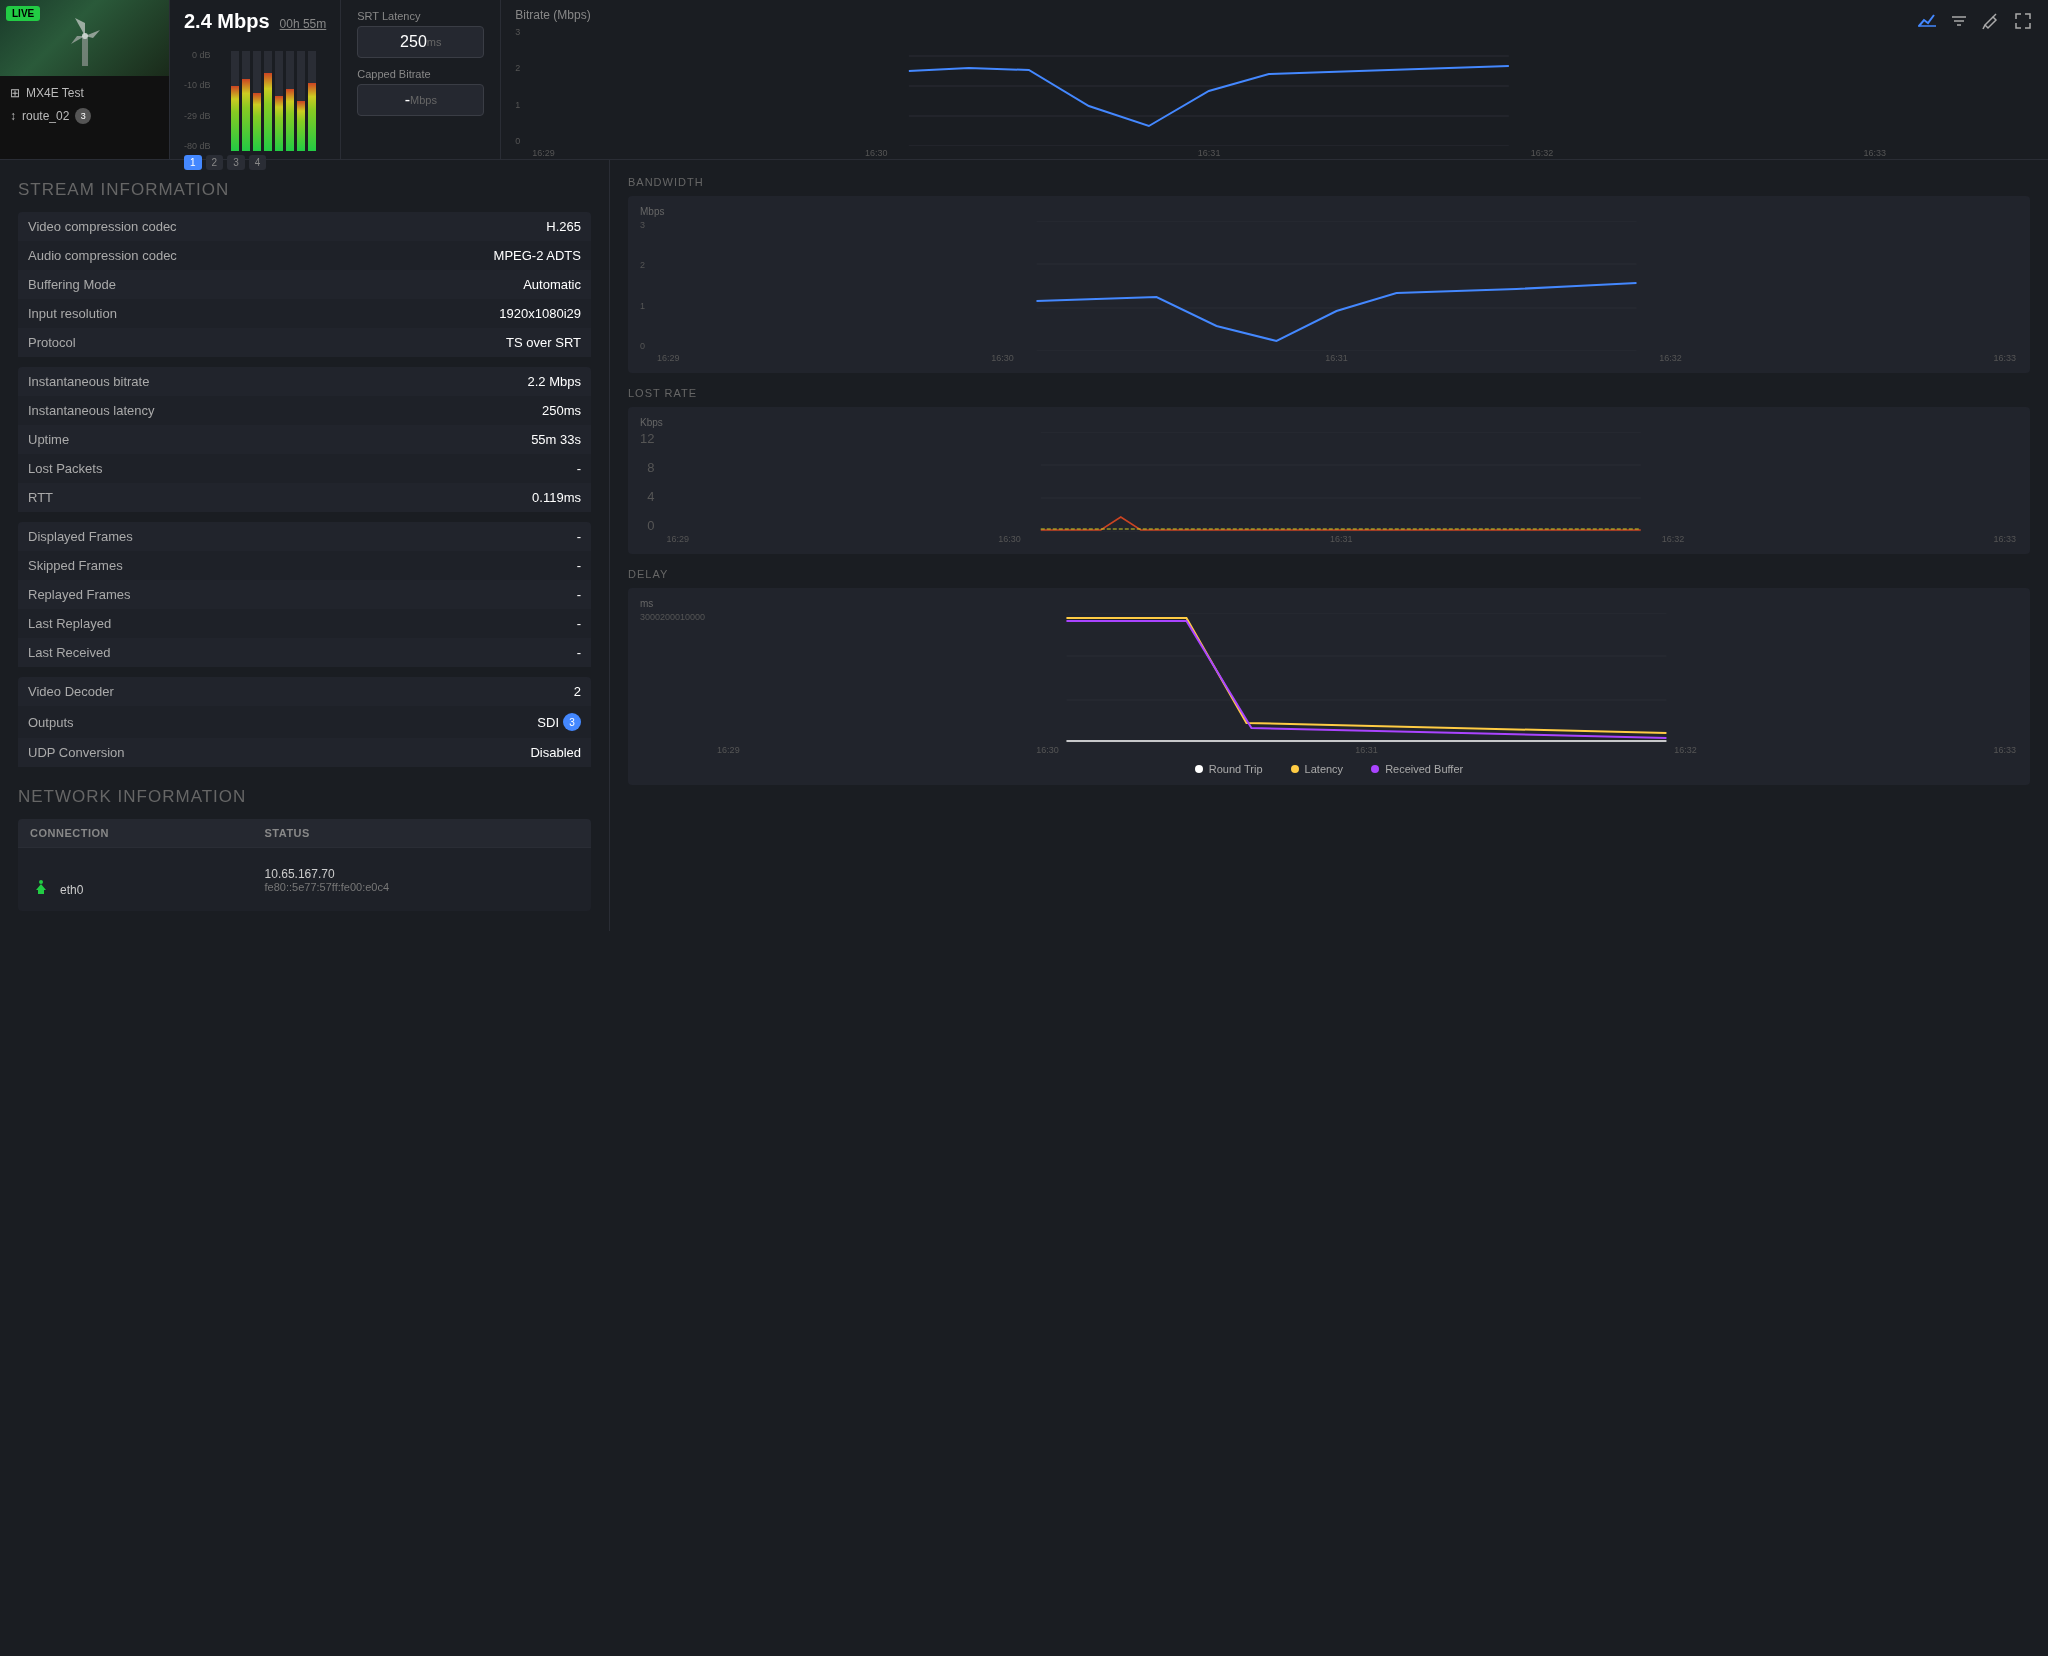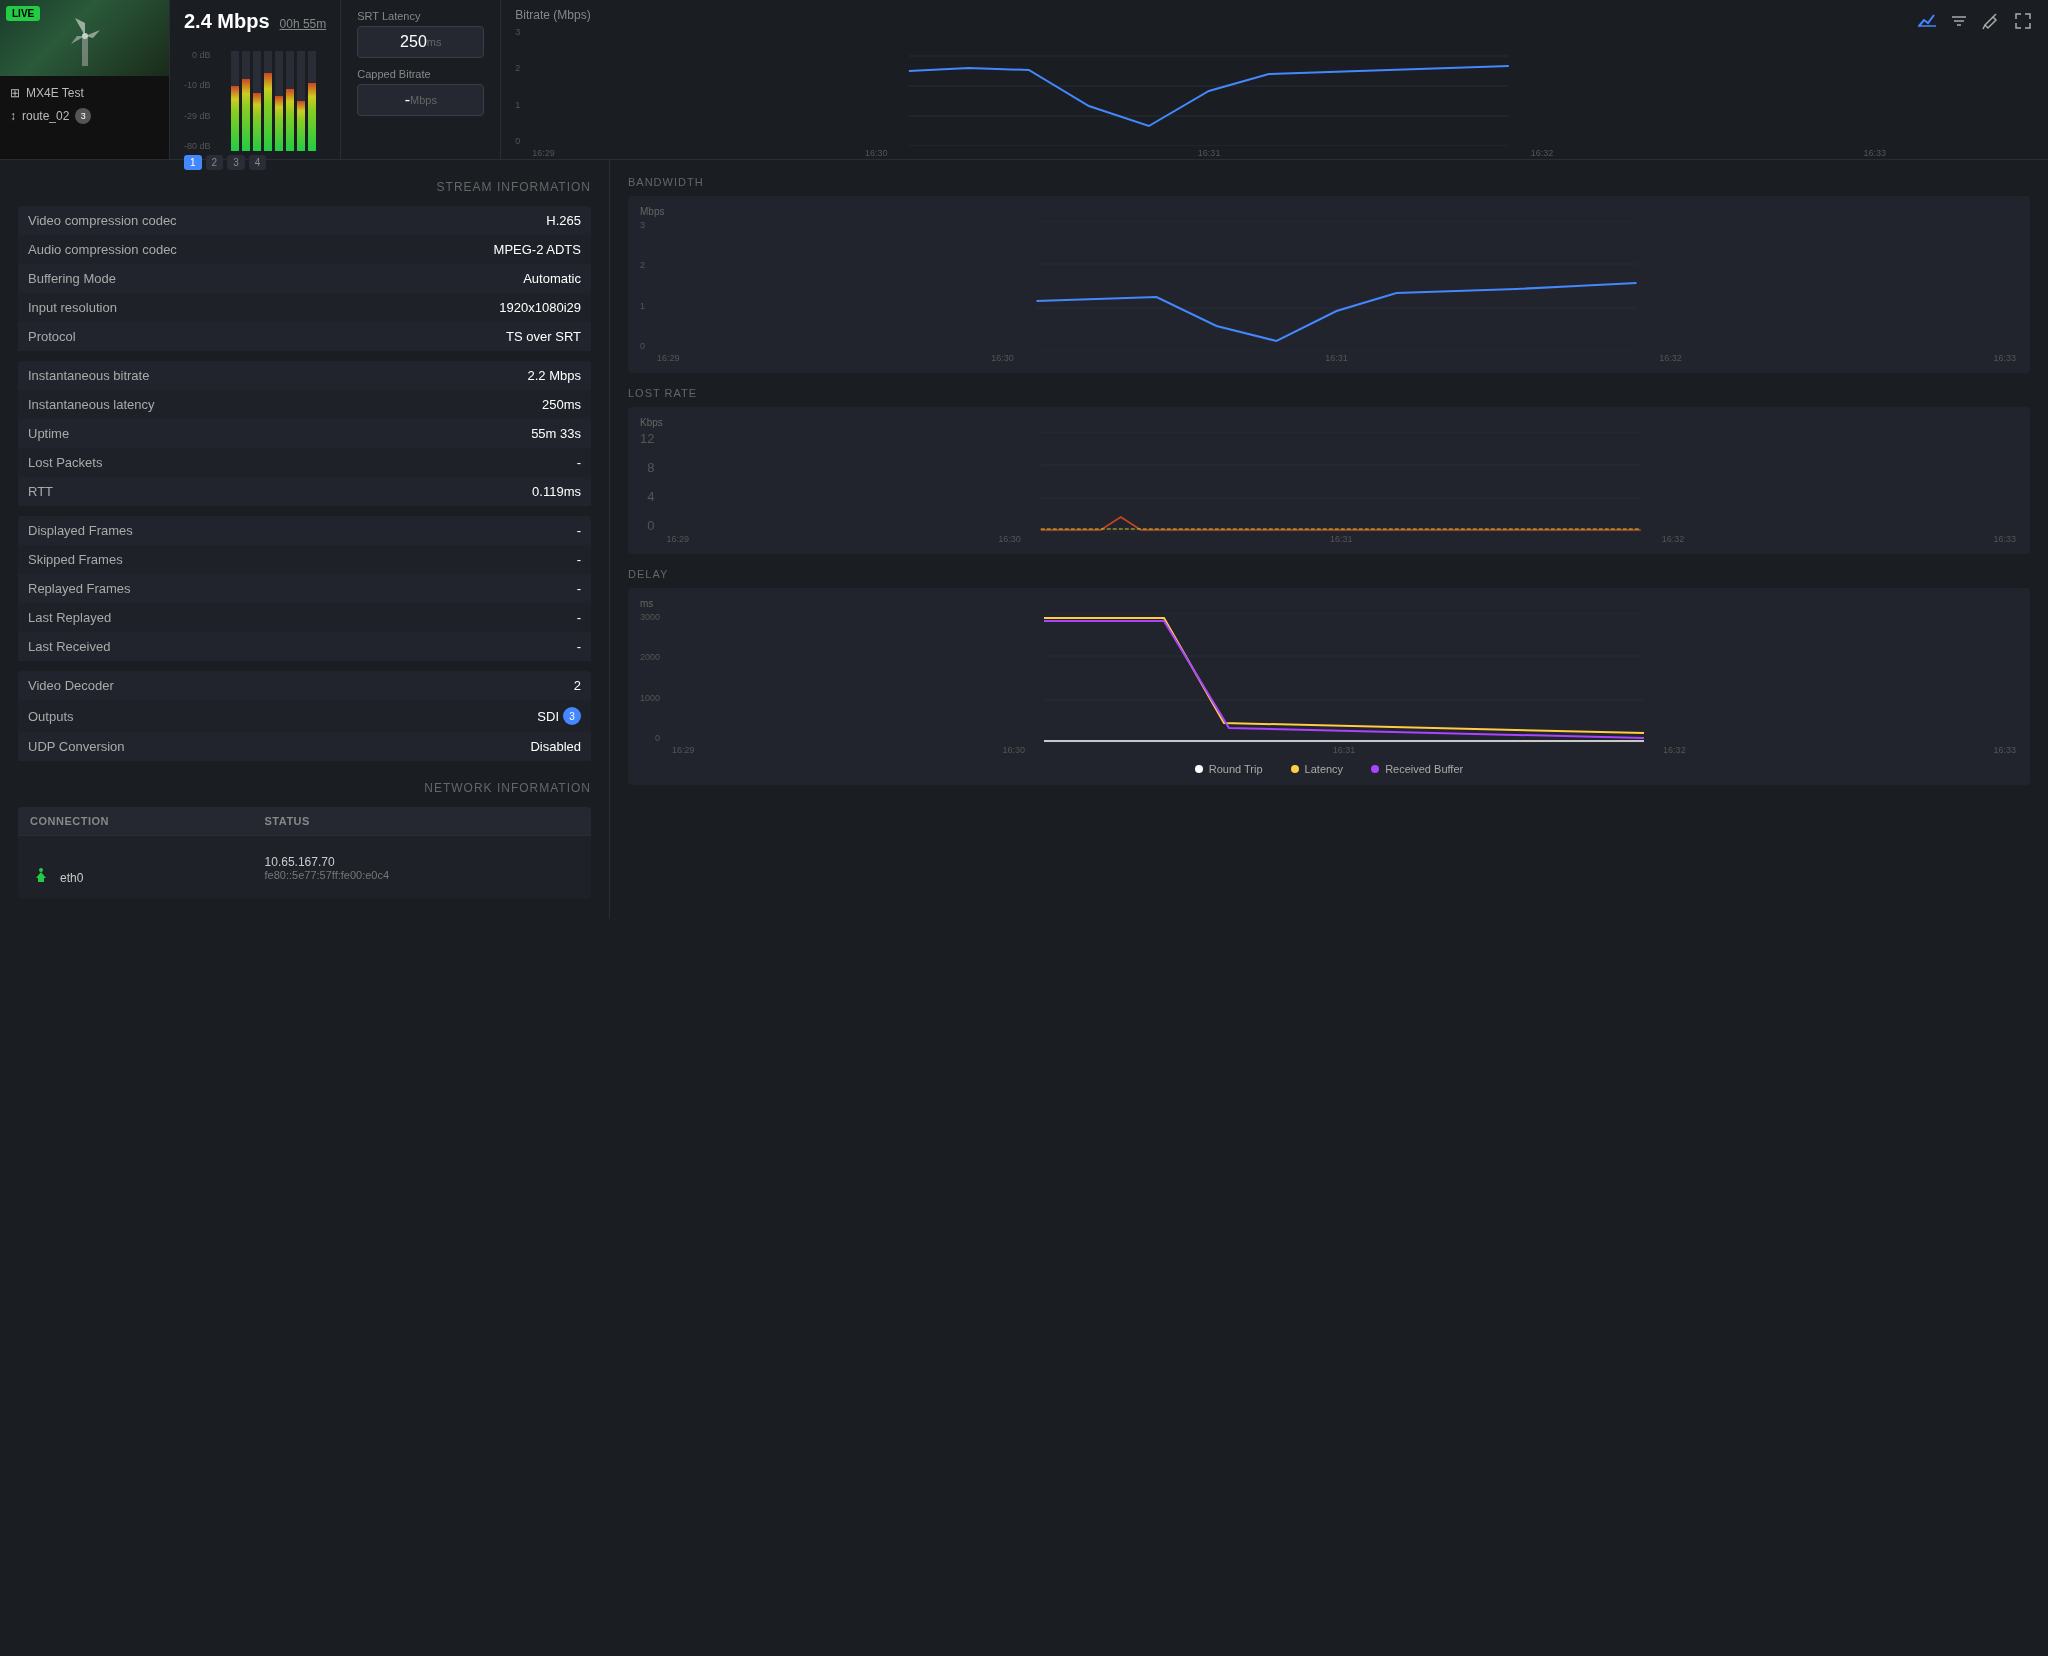--- a/index.html
+++ b/index.html
@@ -196,26 +196,25 @@
 
     
     .left-panel {
       width: 610px;
       min-width: 610px;
       padding: 20px 18px;
       border-right: 1px solid #2a2d35;
     }
 
     .section-heading {
-      font-size: 12px;
+      font-size: 17px;
       color: #666;
       letter-spacing: 1px;
       text-transform: uppercase;
       margin-bottom: 12px;
-      text-align: right;
     }
 
     .info-table {
       width: 100%;
       border-collapse: collapse;
       margin-bottom: 4px;
     }
     .info-table td {
       padding: 7px 10px;
       font-size: 13px;
@@ -700,21 +699,21 @@
           </div>
         </div>
       </div>
     </div>
 
     <div class="chart-section">
       <div class="chart-heading">DELAY</div>
       <div class="chart-container">
         <div class="chart-y-label">ms</div>
         <div style="display:flex;gap:6px;">
-          <div style="font-size:9px;color:#555;display:flex;flex-direction:column;justify-content:space-between;height:130px;text-align:right;line-height:1;padding-right:4px;">
+          <div style="font-size:9px;color:#555;display:flex;flex-direction:row;justify-content:space-between;height:130px;text-align:right;line-height:1;padding-right:4px;">
             <span>3000</span>
             <span>2000</span>
             <span>1000</span>
             <span>0</span>
           </div>
           <div style="flex:1;">
             <svg class="chart-svg" viewBox="0 0 600 130" height="130">
               <line x1="0" y1="0" x2="600" y2="0" stroke="#2a2d35" stroke-width="1"></line>
               <line x1="0" y1="43" x2="600" y2="43" stroke="#2a2d35" stroke-width="1"></line>
               <line x1="0" y1="87" x2="600" y2="87" stroke="#2a2d35" stroke-width="1"></line>

